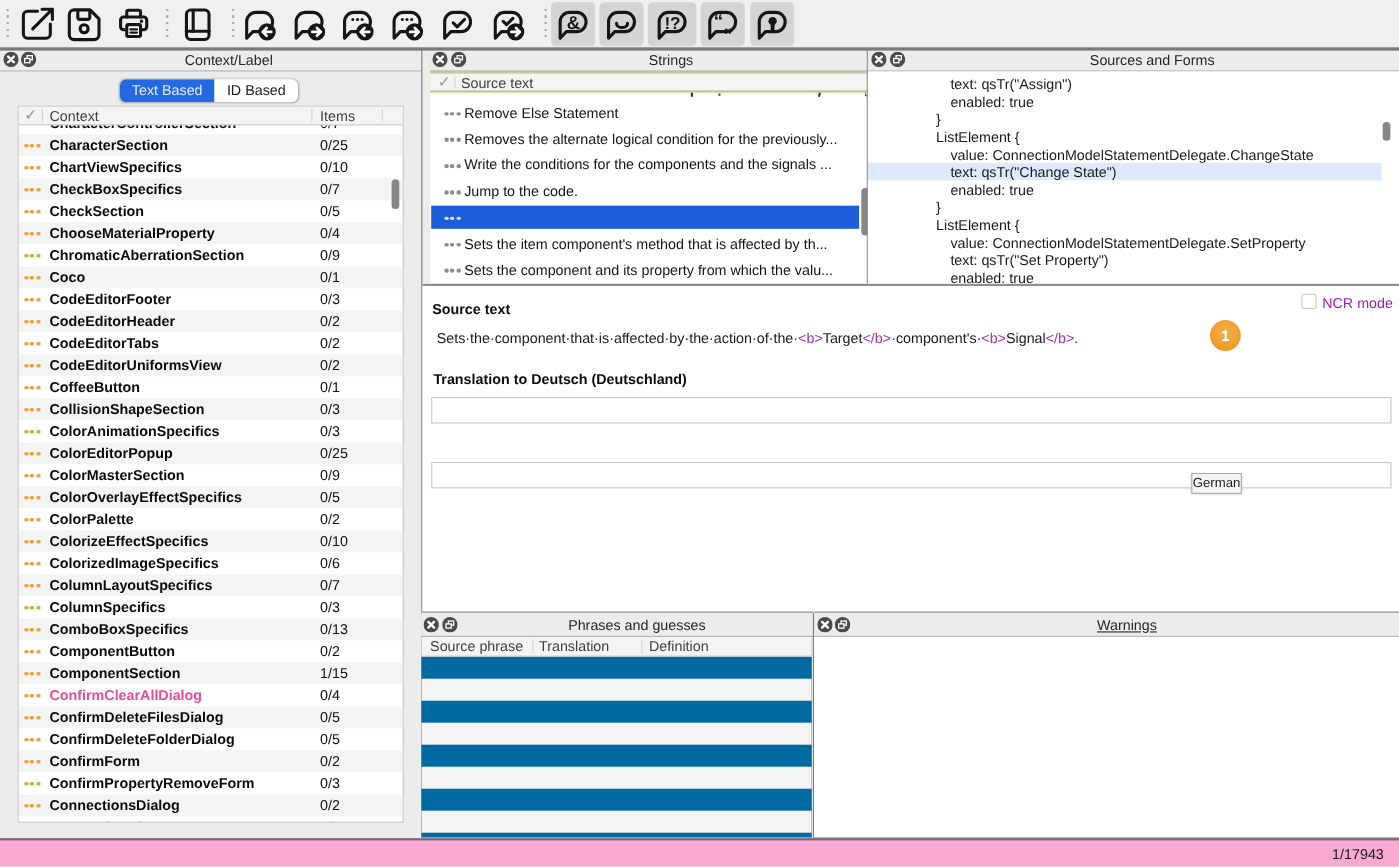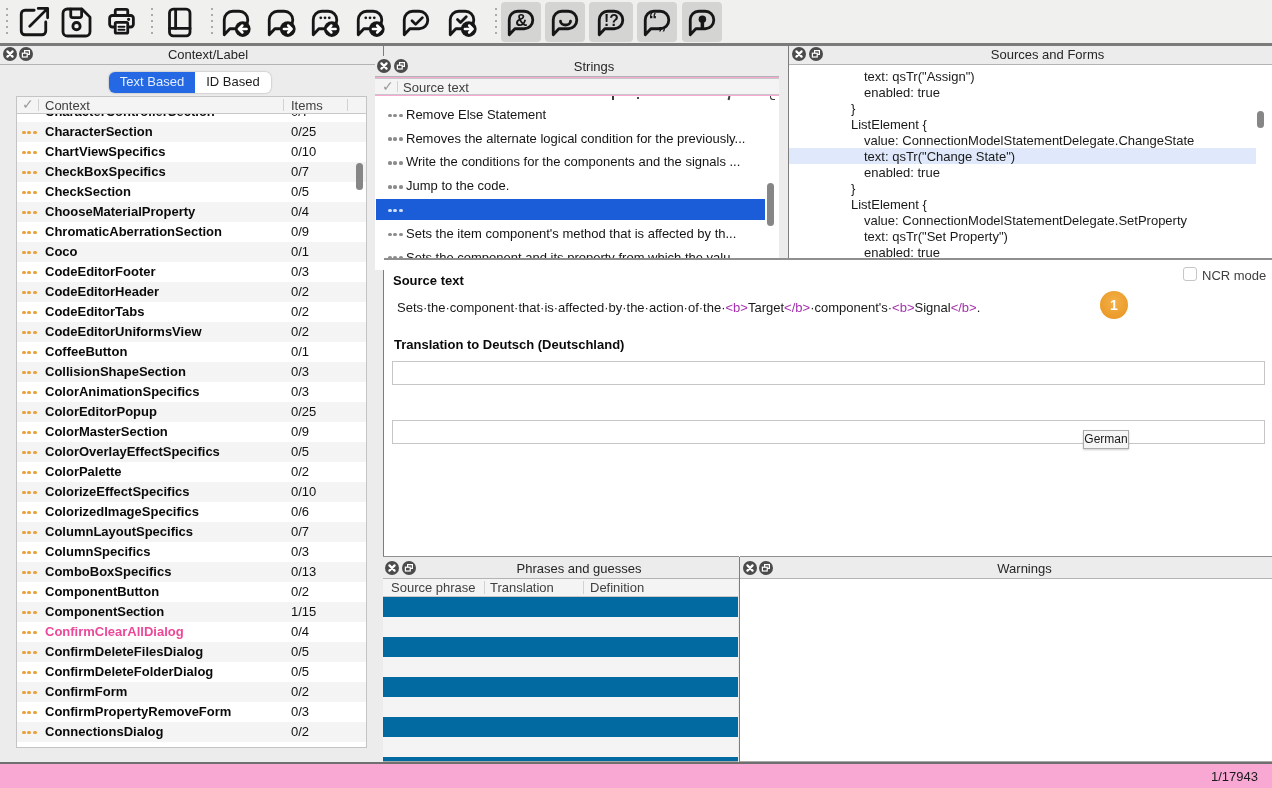--- a/index.html
+++ b/index.html
@@ -323,21 +323,21 @@
       </svg></span>
     <span class="abs" style="left:19px;top:3px;"><svg width="14" height="14" viewBox="0 0 14 14">
         <circle cx="7" cy="7" r="7" fill="#4b4b4b"></circle>
         <rect x="5.6" y="3.6" width="4.8" height="3.8" fill="none" stroke="#fff" stroke-width="1.2"></rect>
         <rect x="3.4" y="6.2" width="4.8" height="3.8" fill="#4b4b4b" stroke="#fff" stroke-width="1.2"></rect>
       </svg></span>
   </div>
 
 <div class="abs" style="left:383px;top:44px;width:1px;height:718px;background:#7d7d7d;"></div>
 
-<div id="dock-strings" class="abs" style="left:375px;top:44px;width:404px;height:214px;background:#f9a8d4;margin-top:12px;">
+<div id="dock-strings" class="abs" style="left:391px;top:44px;width:404px;height:214px;background:#84cc16;">
   <div class="titlebar" style="left:0;top:0;width:404px;"></div>
   <div class="title" style="left:34px;width:370px;">Strings</div>
   <div class="thead" style="left:0;top:22px;width:404px;height:17px;line-height:17px;border-top:1px solid #c8c8c8;">
     <span style="position:absolute;left:7px;top:-1px;color:#9a9a9a;font-size:14px;">✓</span>
     <span style="position:absolute;left:28px;">Source text</span>
     <div class="hsep" style="left:22px;"></div>
   </div>
   <div id="str-rows" class="abs" style="left:0;top:40px;width:404px;height:174px;overflow:hidden;background:#fff;">
       <div class="abs" style="left:237px;top:0px;width:2px;height:3.5px;background:#3a3a3a;"></div>
       <div class="abs" style="left:262px;top:1px;width:2px;height:2px;background:#4a4a4a;"></div>
@@ -413,21 +413,21 @@
         <rect x="5.6" y="3.6" width="4.8" height="3.8" fill="none" stroke="#fff" stroke-width="1.2"></rect>
         <rect x="3.4" y="6.2" width="4.8" height="3.8" fill="#4b4b4b" stroke="#fff" stroke-width="1.2"></rect>
       </svg></span>
   </div>
 
 <div id="trans" class="abs" style="left:384px;top:258px;width:888px;height:298px;background:#fff;border-top:2px solid #8f8f8f;">
   <div class="abs" style="left:9px;top:13px;font-weight:bold;color:#0a0a0a;">Source text</div>
   <div class="abs" style="left:13px;top:40px;color:#1a1a1a;">Sets·the·component·that·is·affected·by·the·action·of·the·<span class="tag">&lt;b&gt;</span>Target<span class="tag">&lt;/b&gt;</span>·component's·<span class="tag">&lt;b&gt;</span>Signal<span class="tag">&lt;/b&gt;</span>.</div>
 
   <div class="abs" style="left:799px;top:7px;width:14px;height:14px;border:1px solid #c6c6c6;border-radius:3px;background:#fff;"></div>
-  <div class="abs" style="left:818px;top:8px;color:#404040;">NCR mode</div>
+  <div class="abs" style="left:818px;top:8px;color:#a21caf;">NCR mode</div>
 
   <div class="abs" style="left:716px;top:31px;width:28px;height:28px;border-radius:50%;background:radial-gradient(circle at 50% 38%, #f3b049 0%, #eda030 55%, #e8931f 100%);color:#fff;font-weight:bold;font-size:14px;text-align:center;line-height:28px;">1</div>
 
   <div class="abs" style="left:10px;top:77px;font-weight:bold;color:#0a0a0a;">Translation to Deutsch (Deutschland)</div>
   <div class="abs" style="left:8px;top:101px;width:873px;height:24px;border:1px solid #c6c6c6;background:#fff;"></div>
 
   <div class="abs" style="left:8px;top:160px;width:873px;height:24px;border:1px solid #c6c6c6;background:#fff;"></div>
 
   <div class="abs" style="left:699px;top:170px;width:46px;height:19px;background:#f5f5f5;border:1px solid #ababab;box-shadow:0 1px 2px rgba(0,0,0,0.2);font-size:12px;color:#1a1a1a;text-align:center;line-height:17px;">German</div>
 </div>
@@ -463,21 +463,21 @@
         <circle cx="7" cy="7" r="7" fill="#4b4b4b"></circle>
         <rect x="5.6" y="3.6" width="4.8" height="3.8" fill="none" stroke="#fff" stroke-width="1.2"></rect>
         <rect x="3.4" y="6.2" width="4.8" height="3.8" fill="#4b4b4b" stroke="#fff" stroke-width="1.2"></rect>
       </svg></span>
   </div>
 
 <div class="abs" style="left:739px;top:557px;width:1px;height:205px;background:#7d7d7d;"></div>
 
 <div id="dock-warn" class="abs" style="left:740px;top:556px;width:532px;height:206px;background:#ececec;border-top:1px solid #909090;">
   <div class="titlebar" style="left:0;top:1px;width:532px;"></div>
-  <div class="title" style="left:37px;top:4px;width:495px;">Warnings</div>
+  <div class="title" style="left:37px;top:4px;width:495px;text-decoration:underline;">Warnings</div>
   <div class="abs" style="left:0;top:22px;width:532px;height:183px;background:#fff;border-bottom:1px solid #a8a8a8;"></div>
 <span class="abs" style="left:2.5px;top:4px;"><svg width="14" height="14" viewBox="0 0 14 14">
         <circle cx="7" cy="7" r="7" fill="#4b4b4b"></circle>
         <path d="M4.4 4.4 L9.6 9.6 M9.6 4.4 L4.4 9.6" stroke="#fff" stroke-width="2.2" stroke-linecap="round"></path>
       </svg></span>
     <span class="abs" style="left:19px;top:4px;"><svg width="14" height="14" viewBox="0 0 14 14">
         <circle cx="7" cy="7" r="7" fill="#4b4b4b"></circle>
         <rect x="5.6" y="3.6" width="4.8" height="3.8" fill="none" stroke="#fff" stroke-width="1.2"></rect>
         <rect x="3.4" y="6.2" width="4.8" height="3.8" fill="#4b4b4b" stroke="#fff" stroke-width="1.2"></rect>
       </svg></span>

